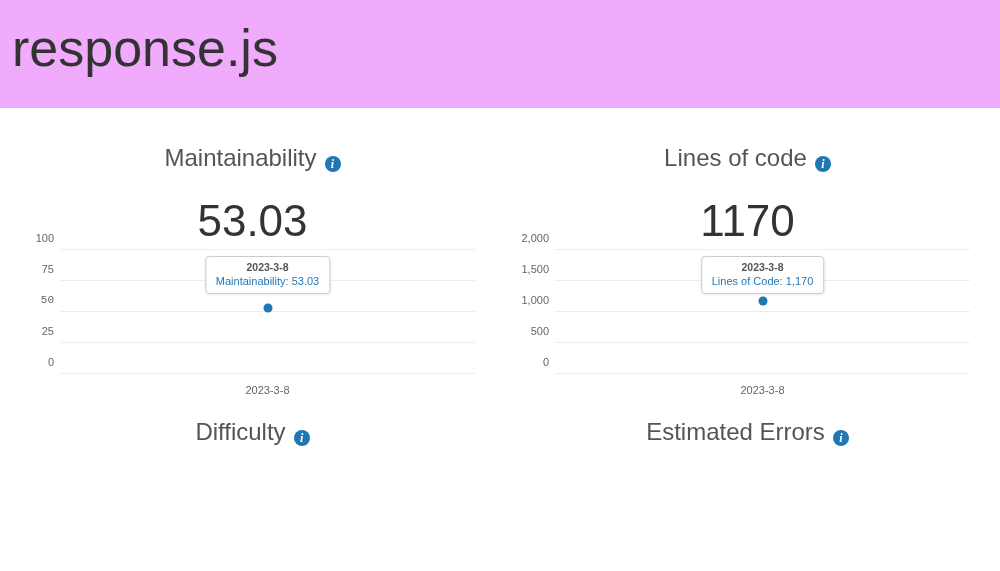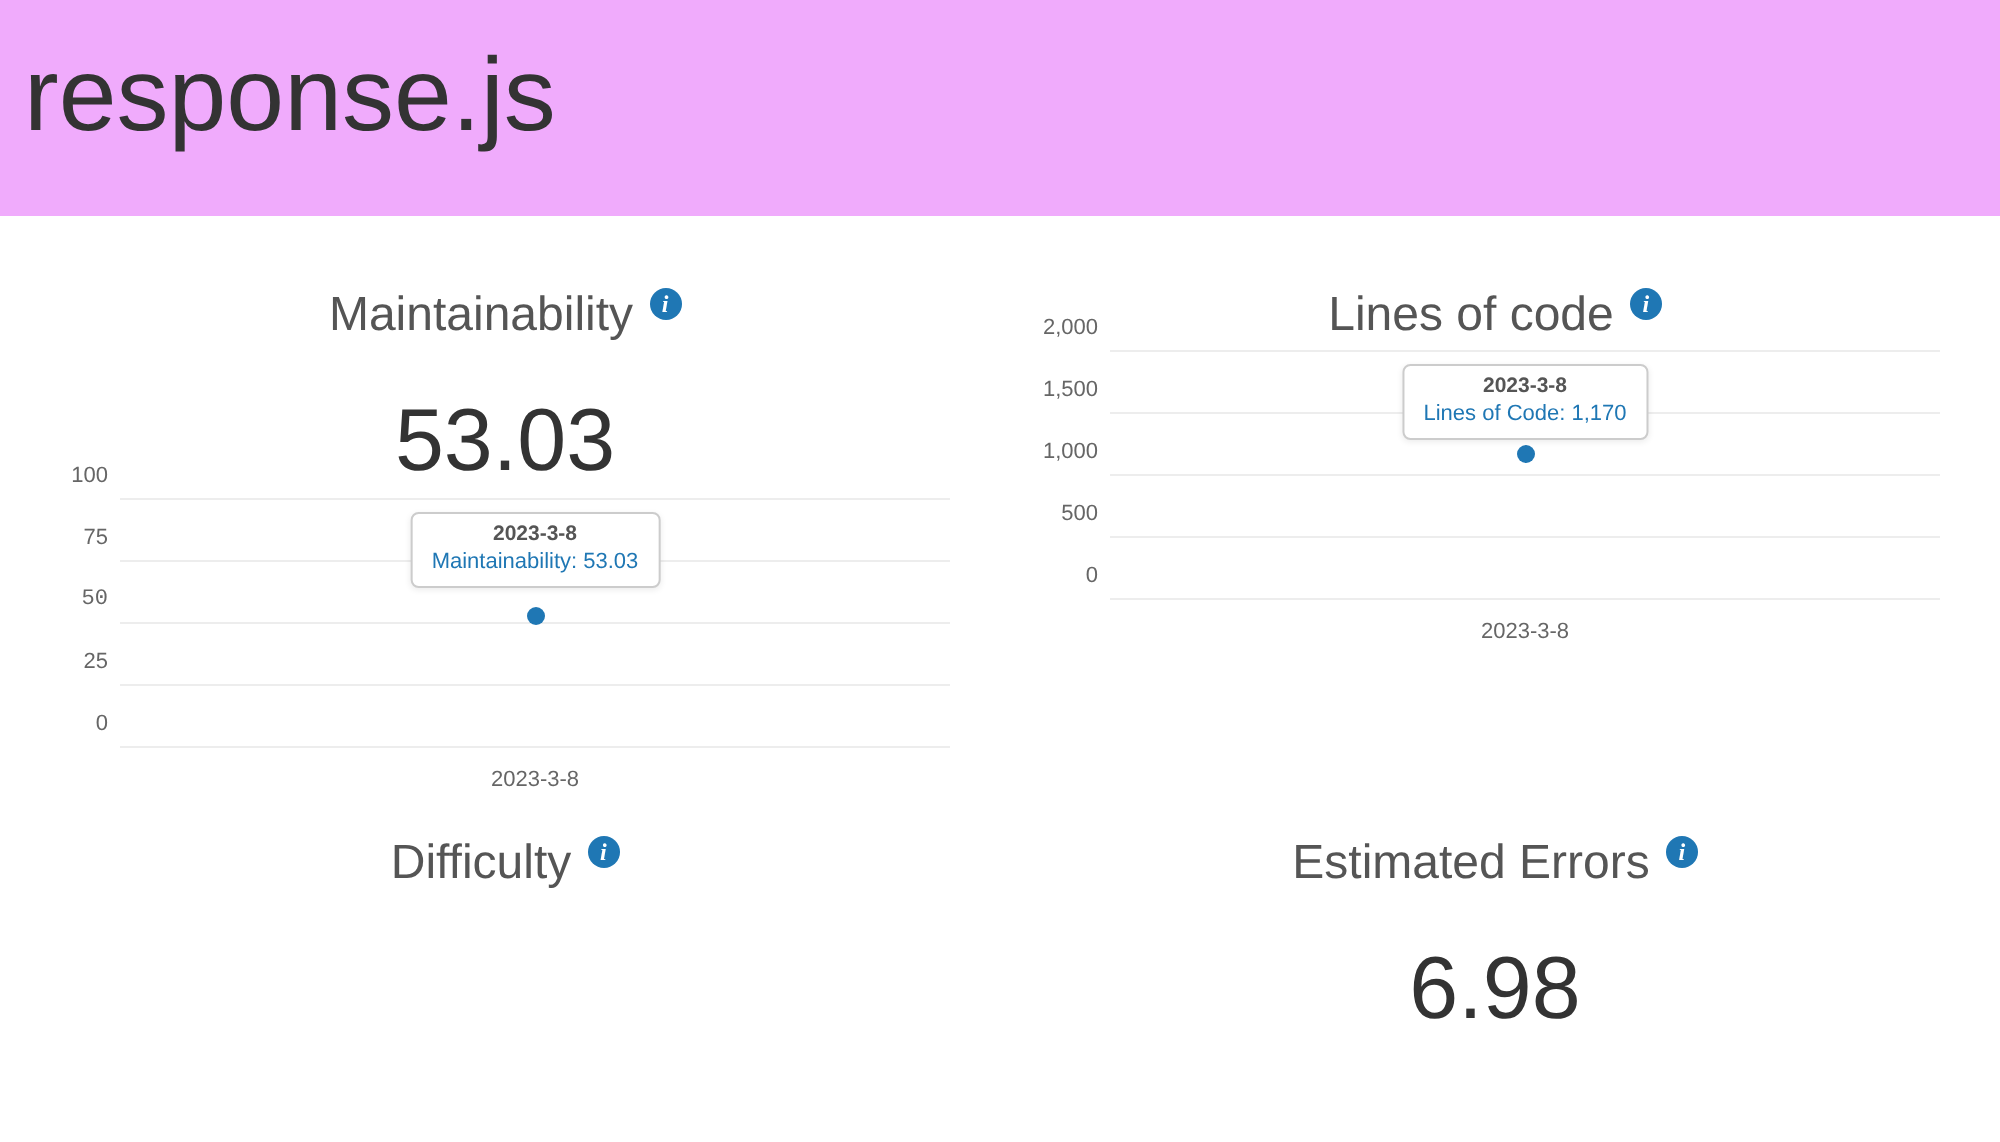--- a/index.html
+++ b/index.html
@@ -18,21 +18,21 @@
     grid-template-columns: 1fr 1fr;
     column-gap: 30px;
     padding: 36px 20px 0 20px;
   }
   .metric { text-align: center; }
   .metric-title {
     font-size: 24px;
     font-weight: 300;
     color: #555;
     display: inline-flex;
-    align-items: flex-start;
+    align-items: flex-end;
     gap: 8px;
   }
   .info-icon {
     width: 16px; height: 16px;
     border-radius: 50%;
     background: #1f77b4;
     color: #fff;
     font-family: Georgia, serif;
     font-style: italic;
     font-weight: bold;
@@ -144,20 +144,21 @@
           </div>
         </div>
     </div>
   </div>
 
   <div class="metric">
     <div class="metric-title">
       <span>Lines of code</span>
       <span class="info-icon">i</span>
     </div>
+    <div class="metric-value">1170</div>
     <div class="chart-wrap">
       <div class="plot">
           <div class="gridline" style="bottom: 0%;"></div>
           <div class="ylabel" style="bottom: 0%;">0</div>
           <div class="gridline" style="bottom: 25%;"></div>
           <div class="ylabel" style="bottom: 25%;">500</div>
           <div class="gridline" style="bottom: 50%;"></div>
           <div class="ylabel" style="bottom: 50%;">1,000</div>
           <div class="gridline" style="bottom: 75%;"></div>
           <div class="ylabel" style="bottom: 75%;">1,500</div>
@@ -178,16 +179,15 @@
       <span>Difficulty</span>
       <span class="info-icon">i</span>
     </div>
   </div>
 
   <div class="metric row2">
     <div class="metric-title">
       <span>Estimated Errors</span>
       <span class="info-icon">i</span>
     </div>
-    <div class="metric-value">6.98</div>
   </div>
 
 </div>
 
 </body></html>

